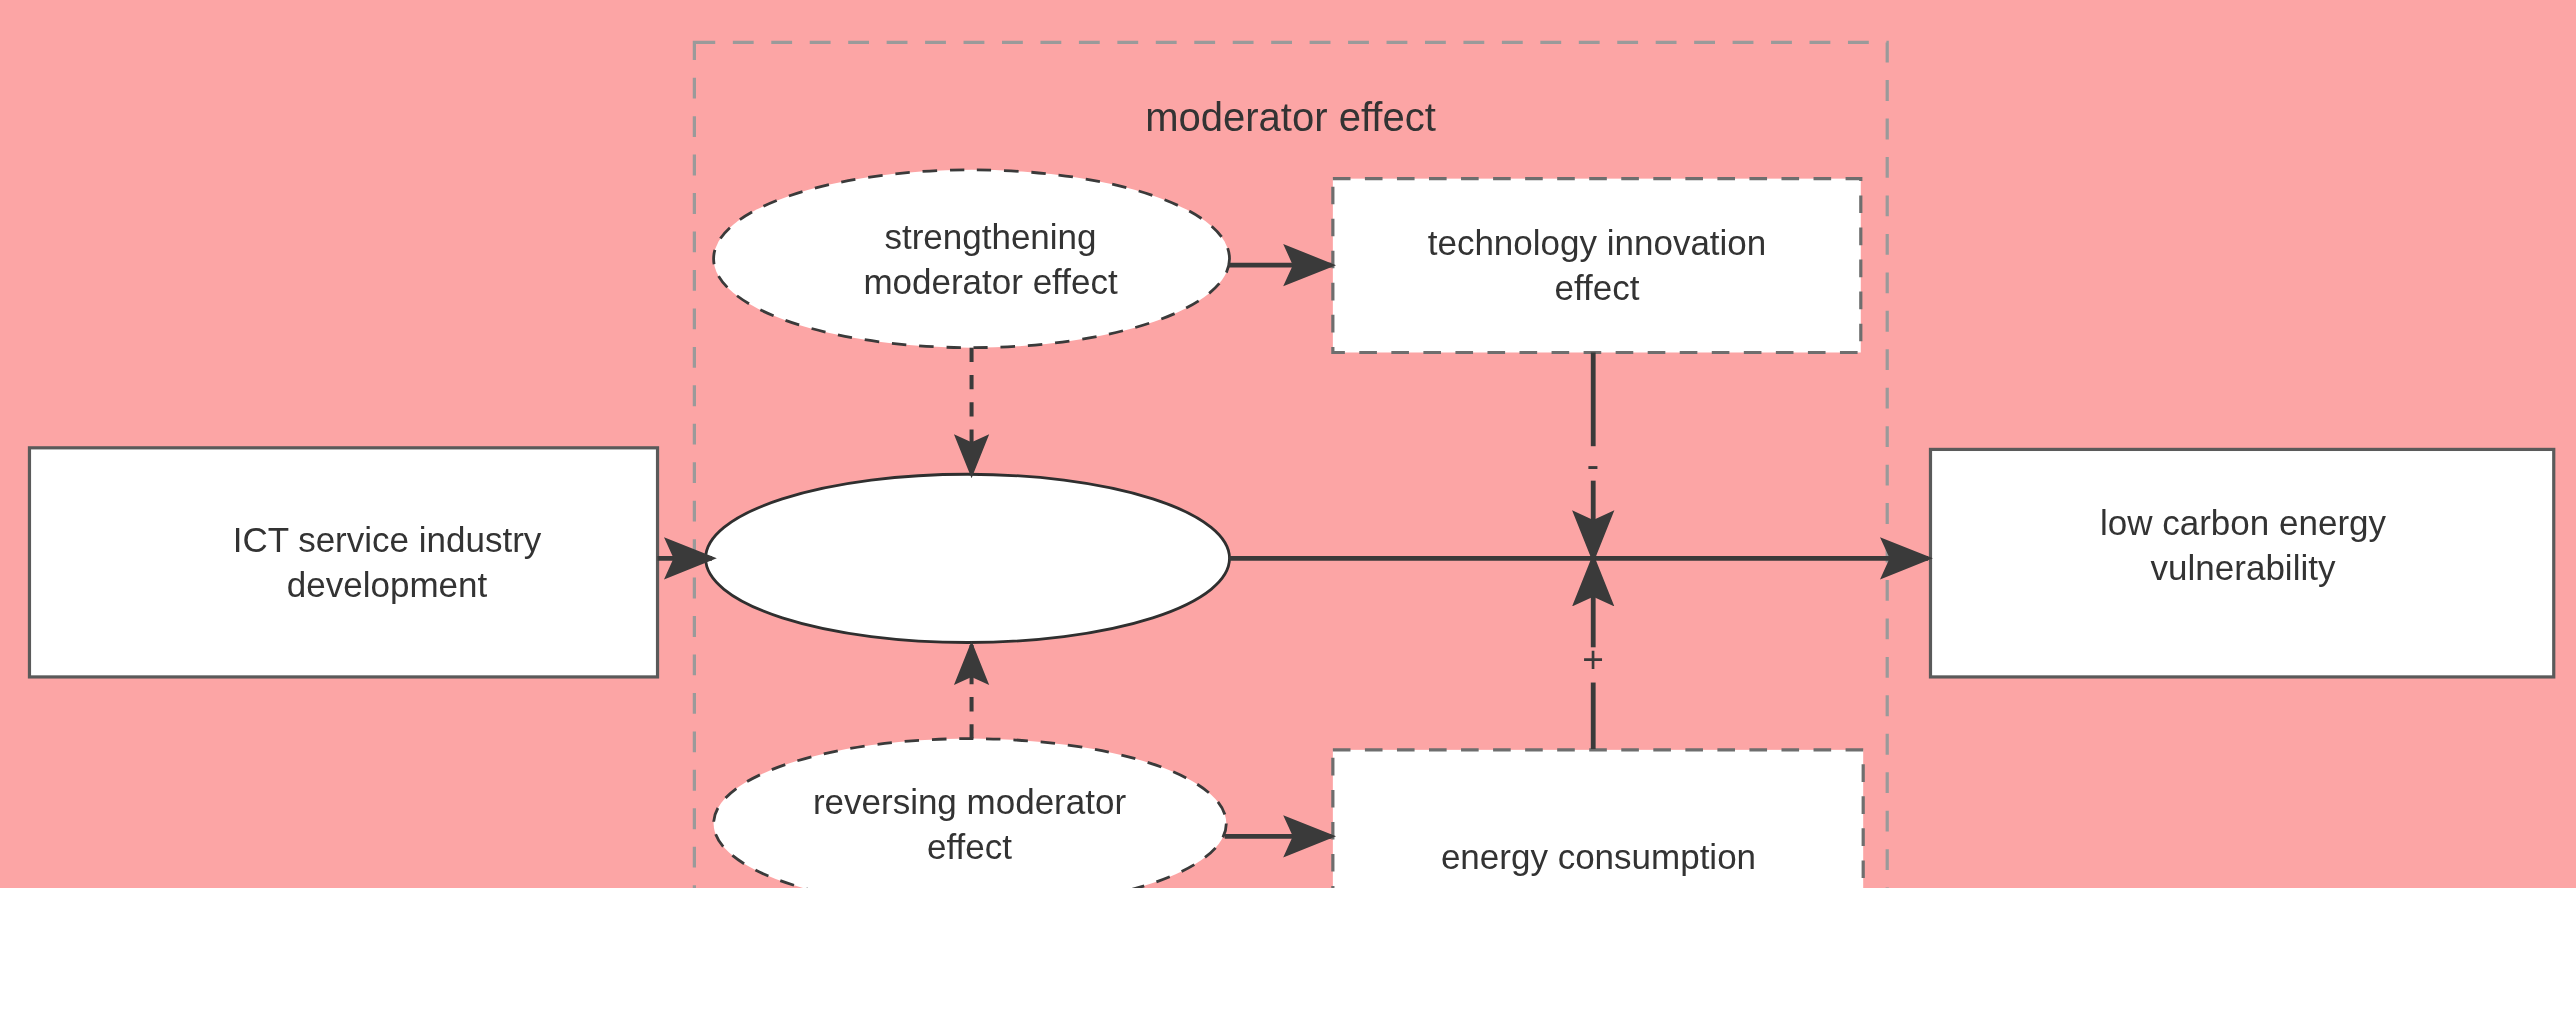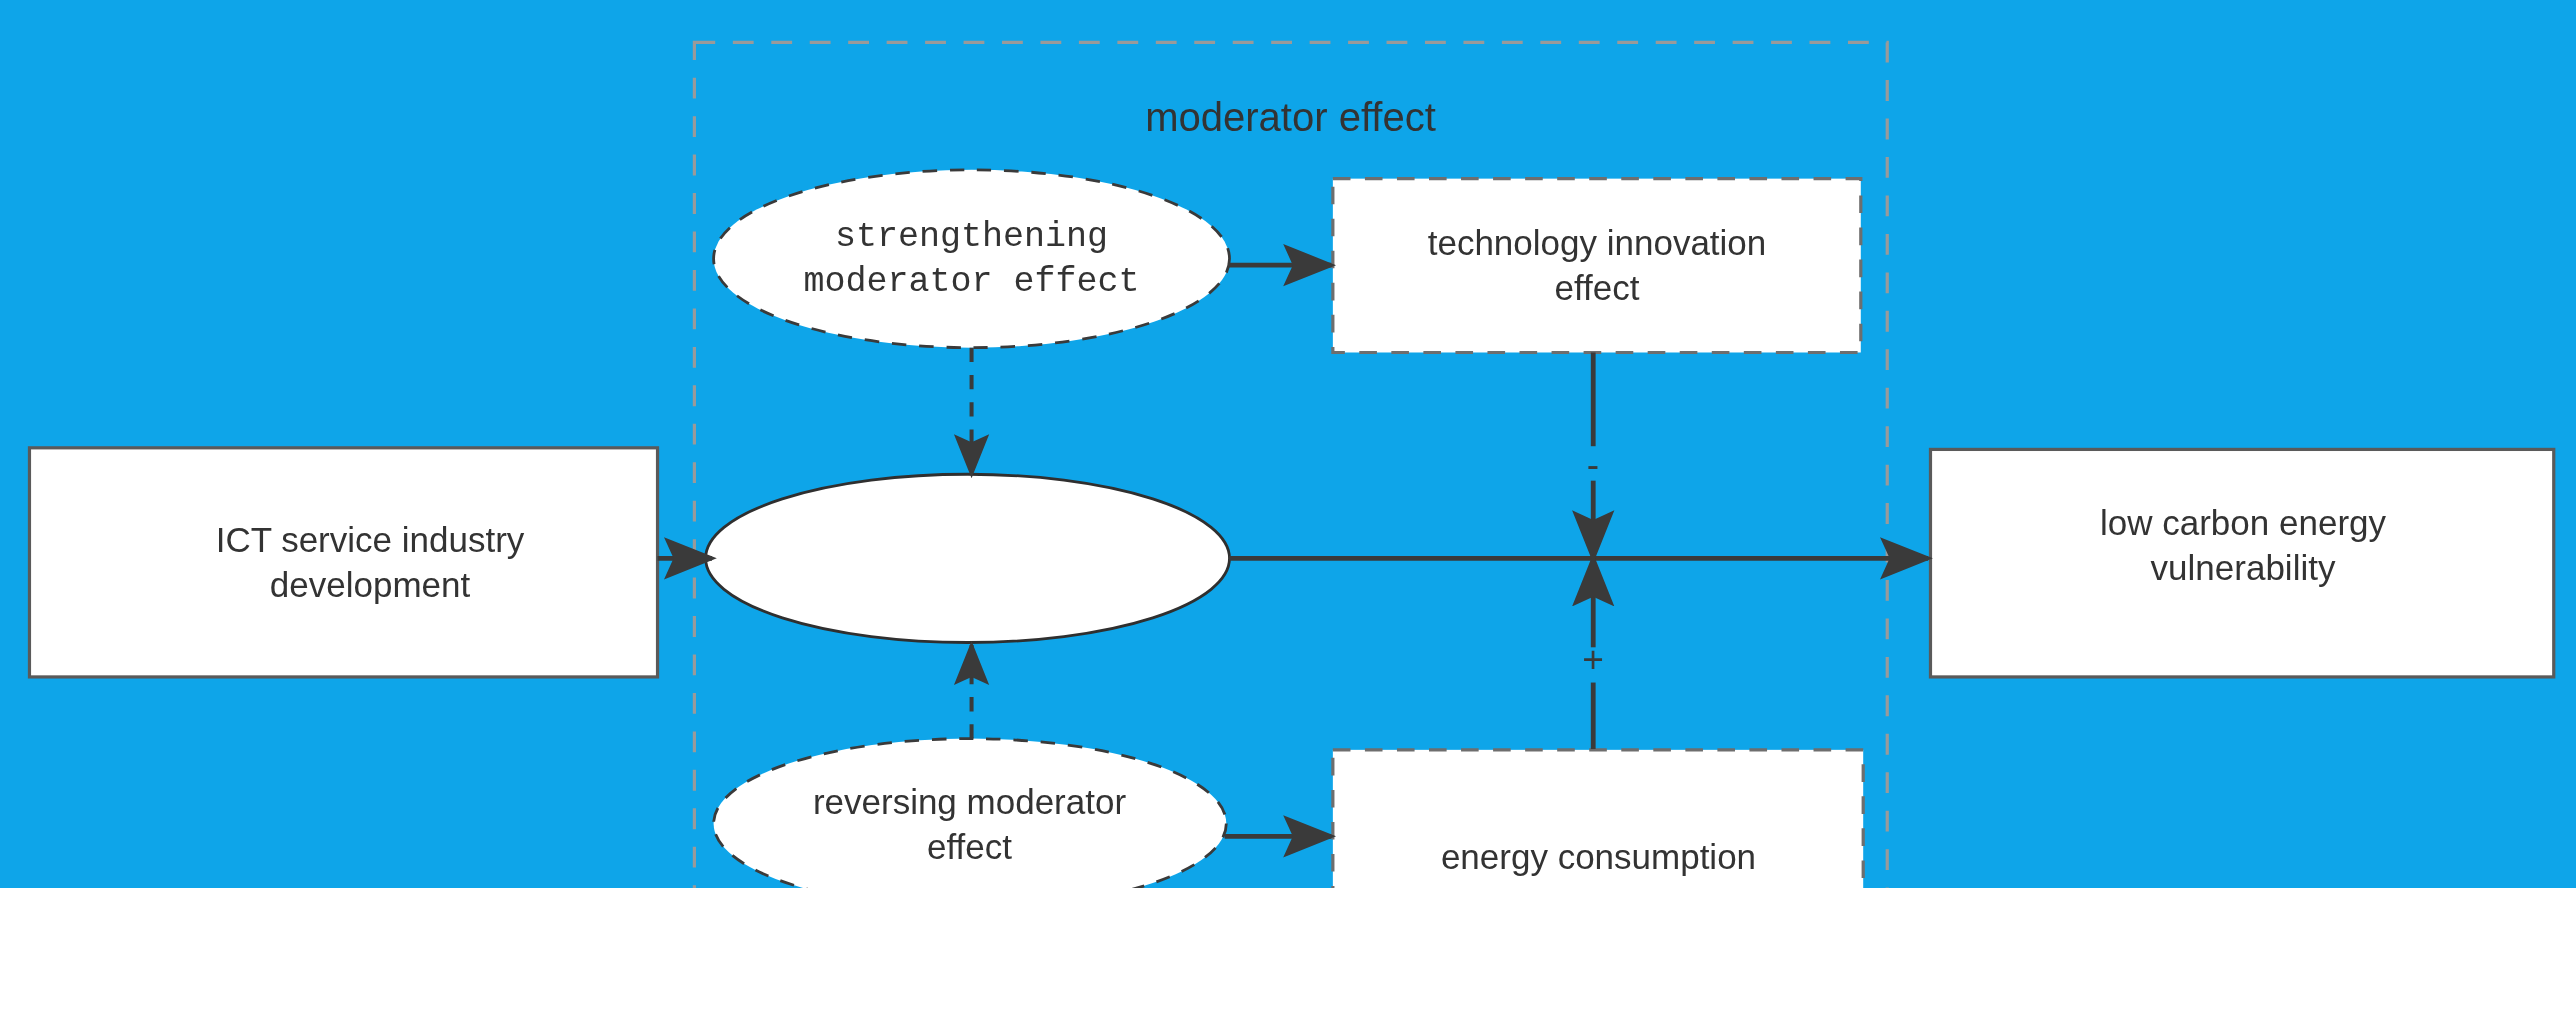--- a/index.html
+++ b/index.html
@@ -7,21 +7,21 @@
     padding: 0;
     background: #ffffff;
   }
   body {
     font-family: "Liberation Sans", sans-serif;
   }
   #canvas {
     position: relative;
     width: 2576px;
     height: 888px;
-    background: #0ea5e9;
+    background: #fca5a5;
     overflow: hidden;
   }
   svg.layer {
     position: absolute;
     left: 0;
     top: 0;
     width: 2576px;
     height: 1015px;
   }
   .node-label {
@@ -98,24 +98,24 @@
 
     <line x1="1988" y1="440" x2="1988" y2="557" stroke="#3a3a3a" stroke-width="6"></line>
     <line x1="1988" y1="600" x2="1988" y2="697" stroke="#3a3a3a" stroke-width="6" marker-end="url(#arrowSolid)"></line>
 
     <line x1="1988" y1="935" x2="1988" y2="852" stroke="#3a3a3a" stroke-width="6"></line>
     <line x1="1988" y1="808" x2="1988" y2="697" stroke="#3a3a3a" stroke-width="6" marker-end="url(#arrowSolid)"></line>
   </svg>
 
   <div class="container-title" style="left:694px; top:95px; width:1193px;">moderator effect</div>
 
-  <div class="node-label" style="left:17px; top:448px; width:628px; height:229px;padding-left:39px;">ICT service industry
+  <div class="node-label" style="left:34px; top:448px; width:628px; height:229px;padding-left:39px;">ICT service industry
 development</div>
 
-  <div class="node-label" style="left:713px; top:170px; width:517px; height:179px;font-family:Liberation Mono, monospace;">strengthening
+  <div class="node-label" style="left:732px; top:170px; width:517px; height:179px;">strengthening
 moderator effect</div>
 
   <div class="node-label" style="left:1333px; top:179px; width:528px; height:174px;">technology innovation
 effect</div>
 
 
   <div class="node-label" style="left:713px; top:739px; width:513px; height:171px;">reversing moderator
 effect</div>
 
   <div class="node-label" style="left:1333px; top:794px; width:531px; height:172px;">energy consumption

